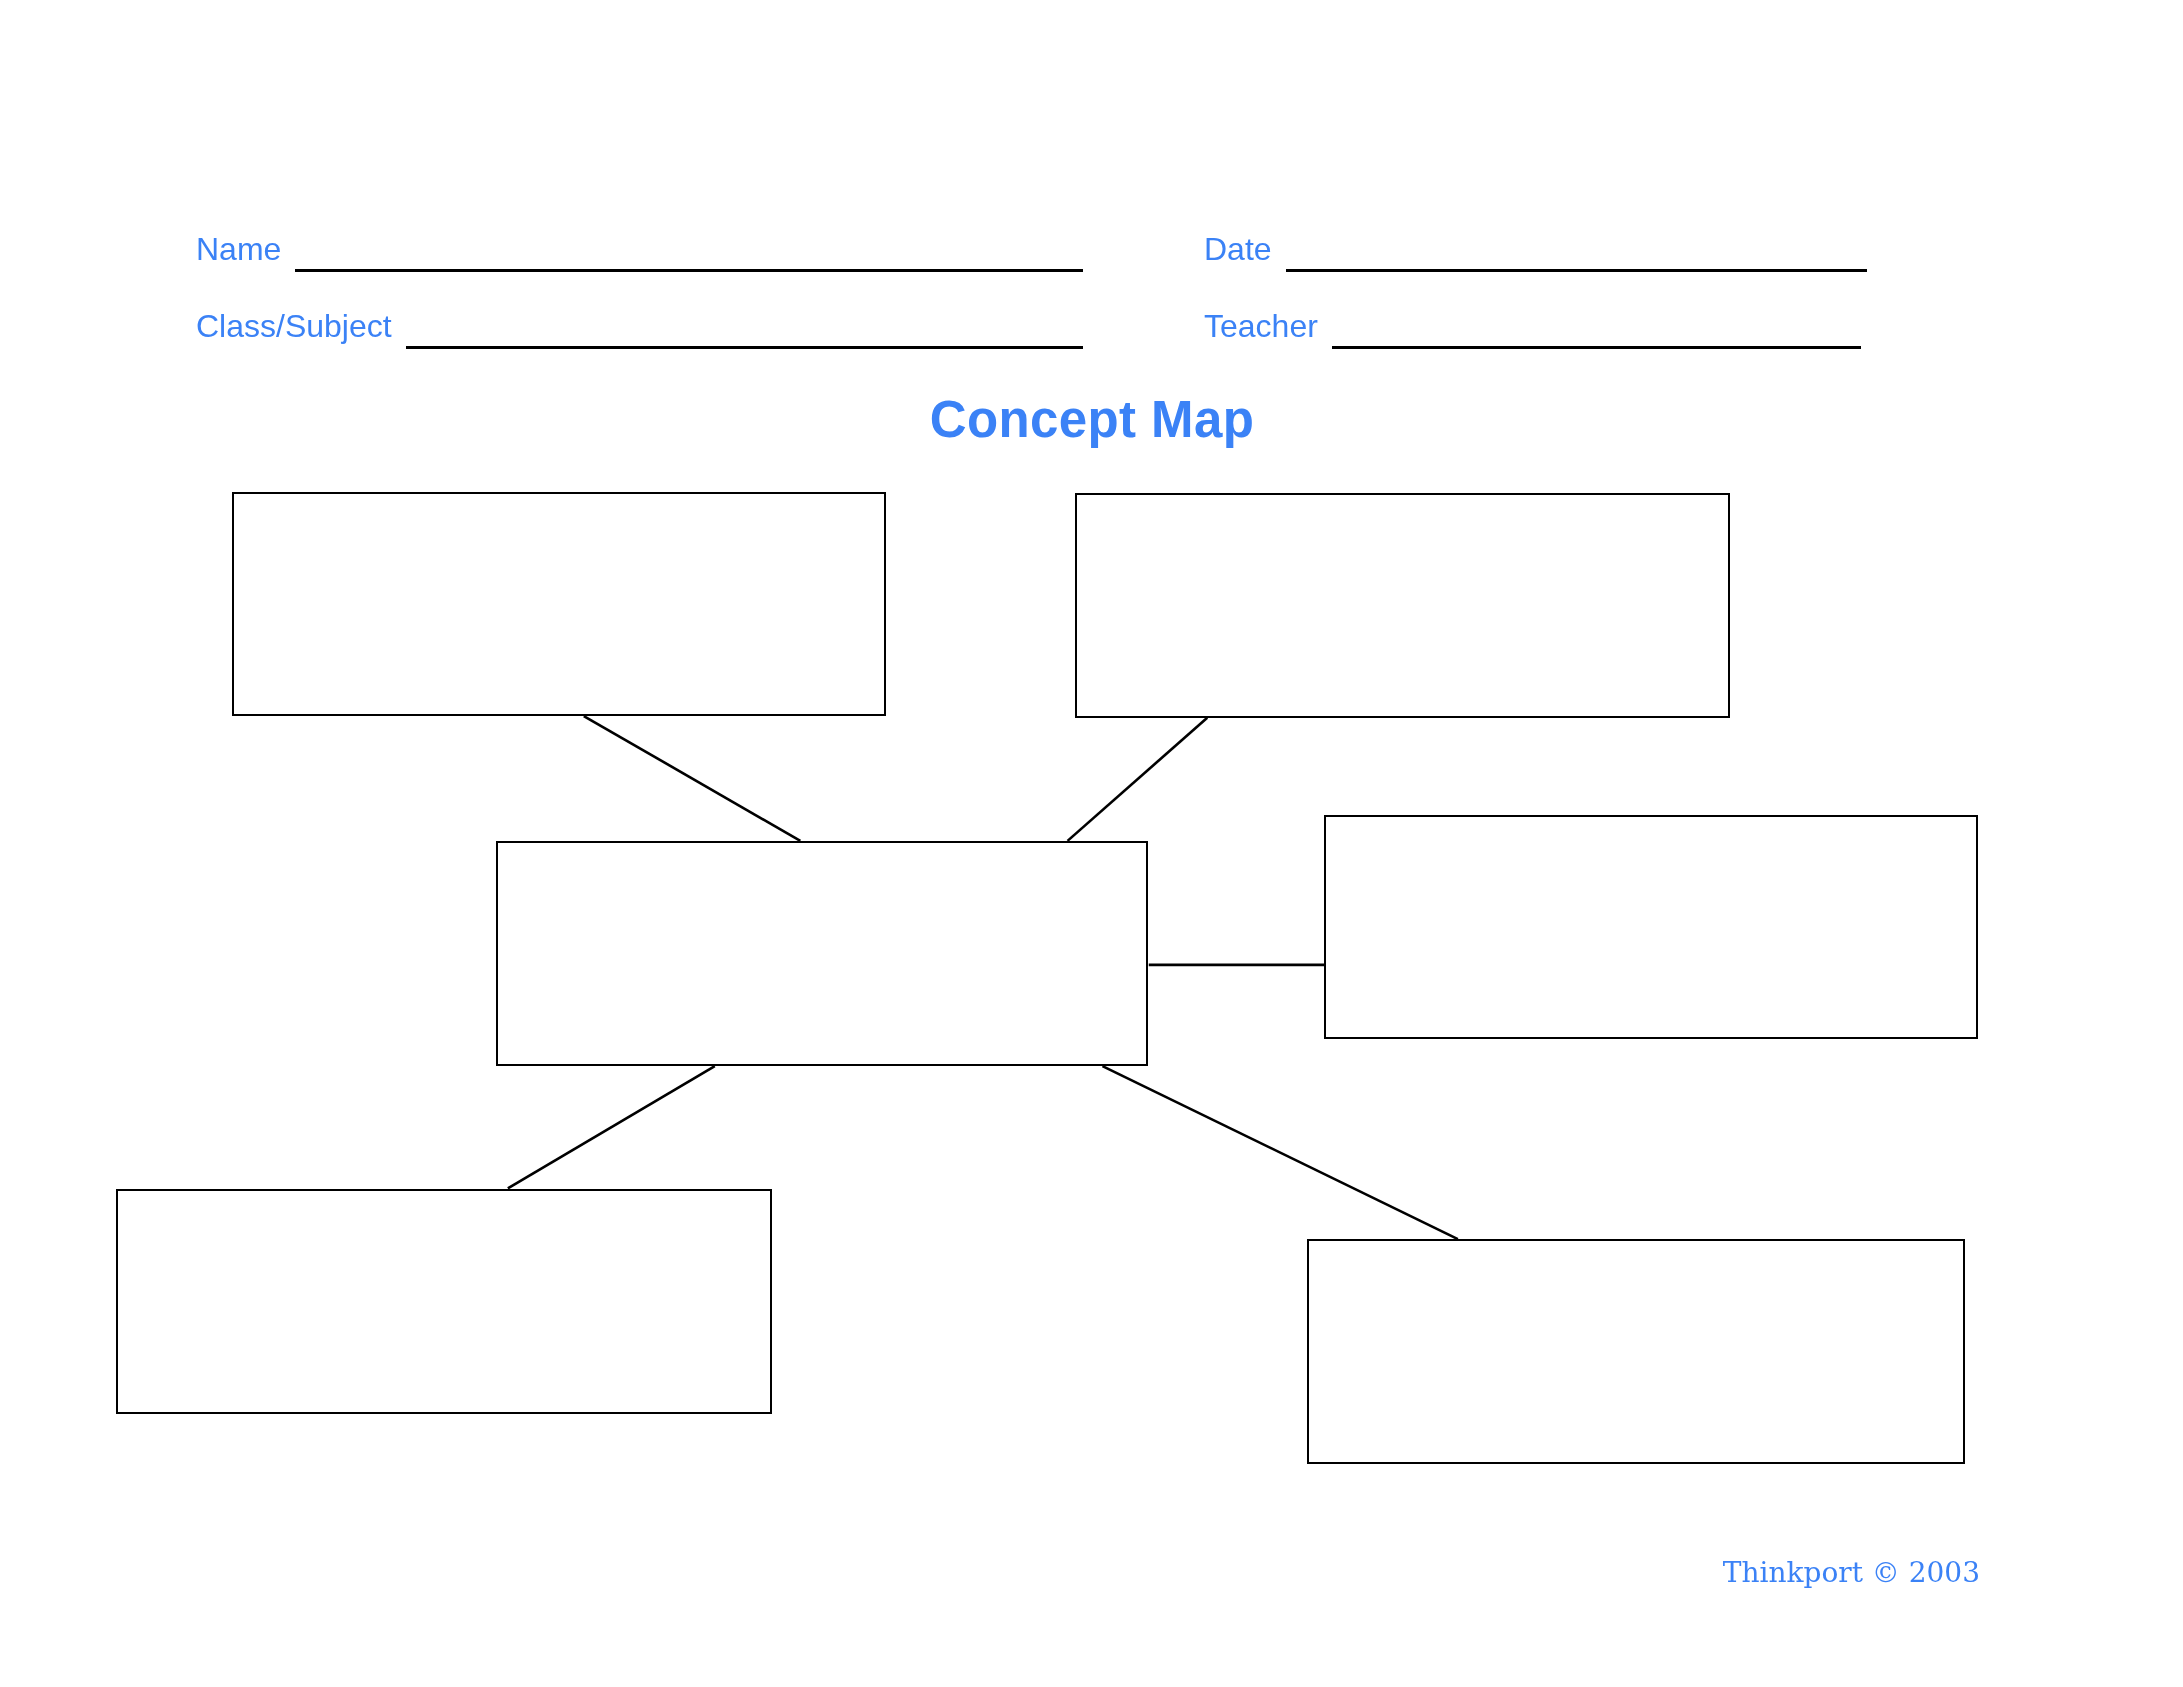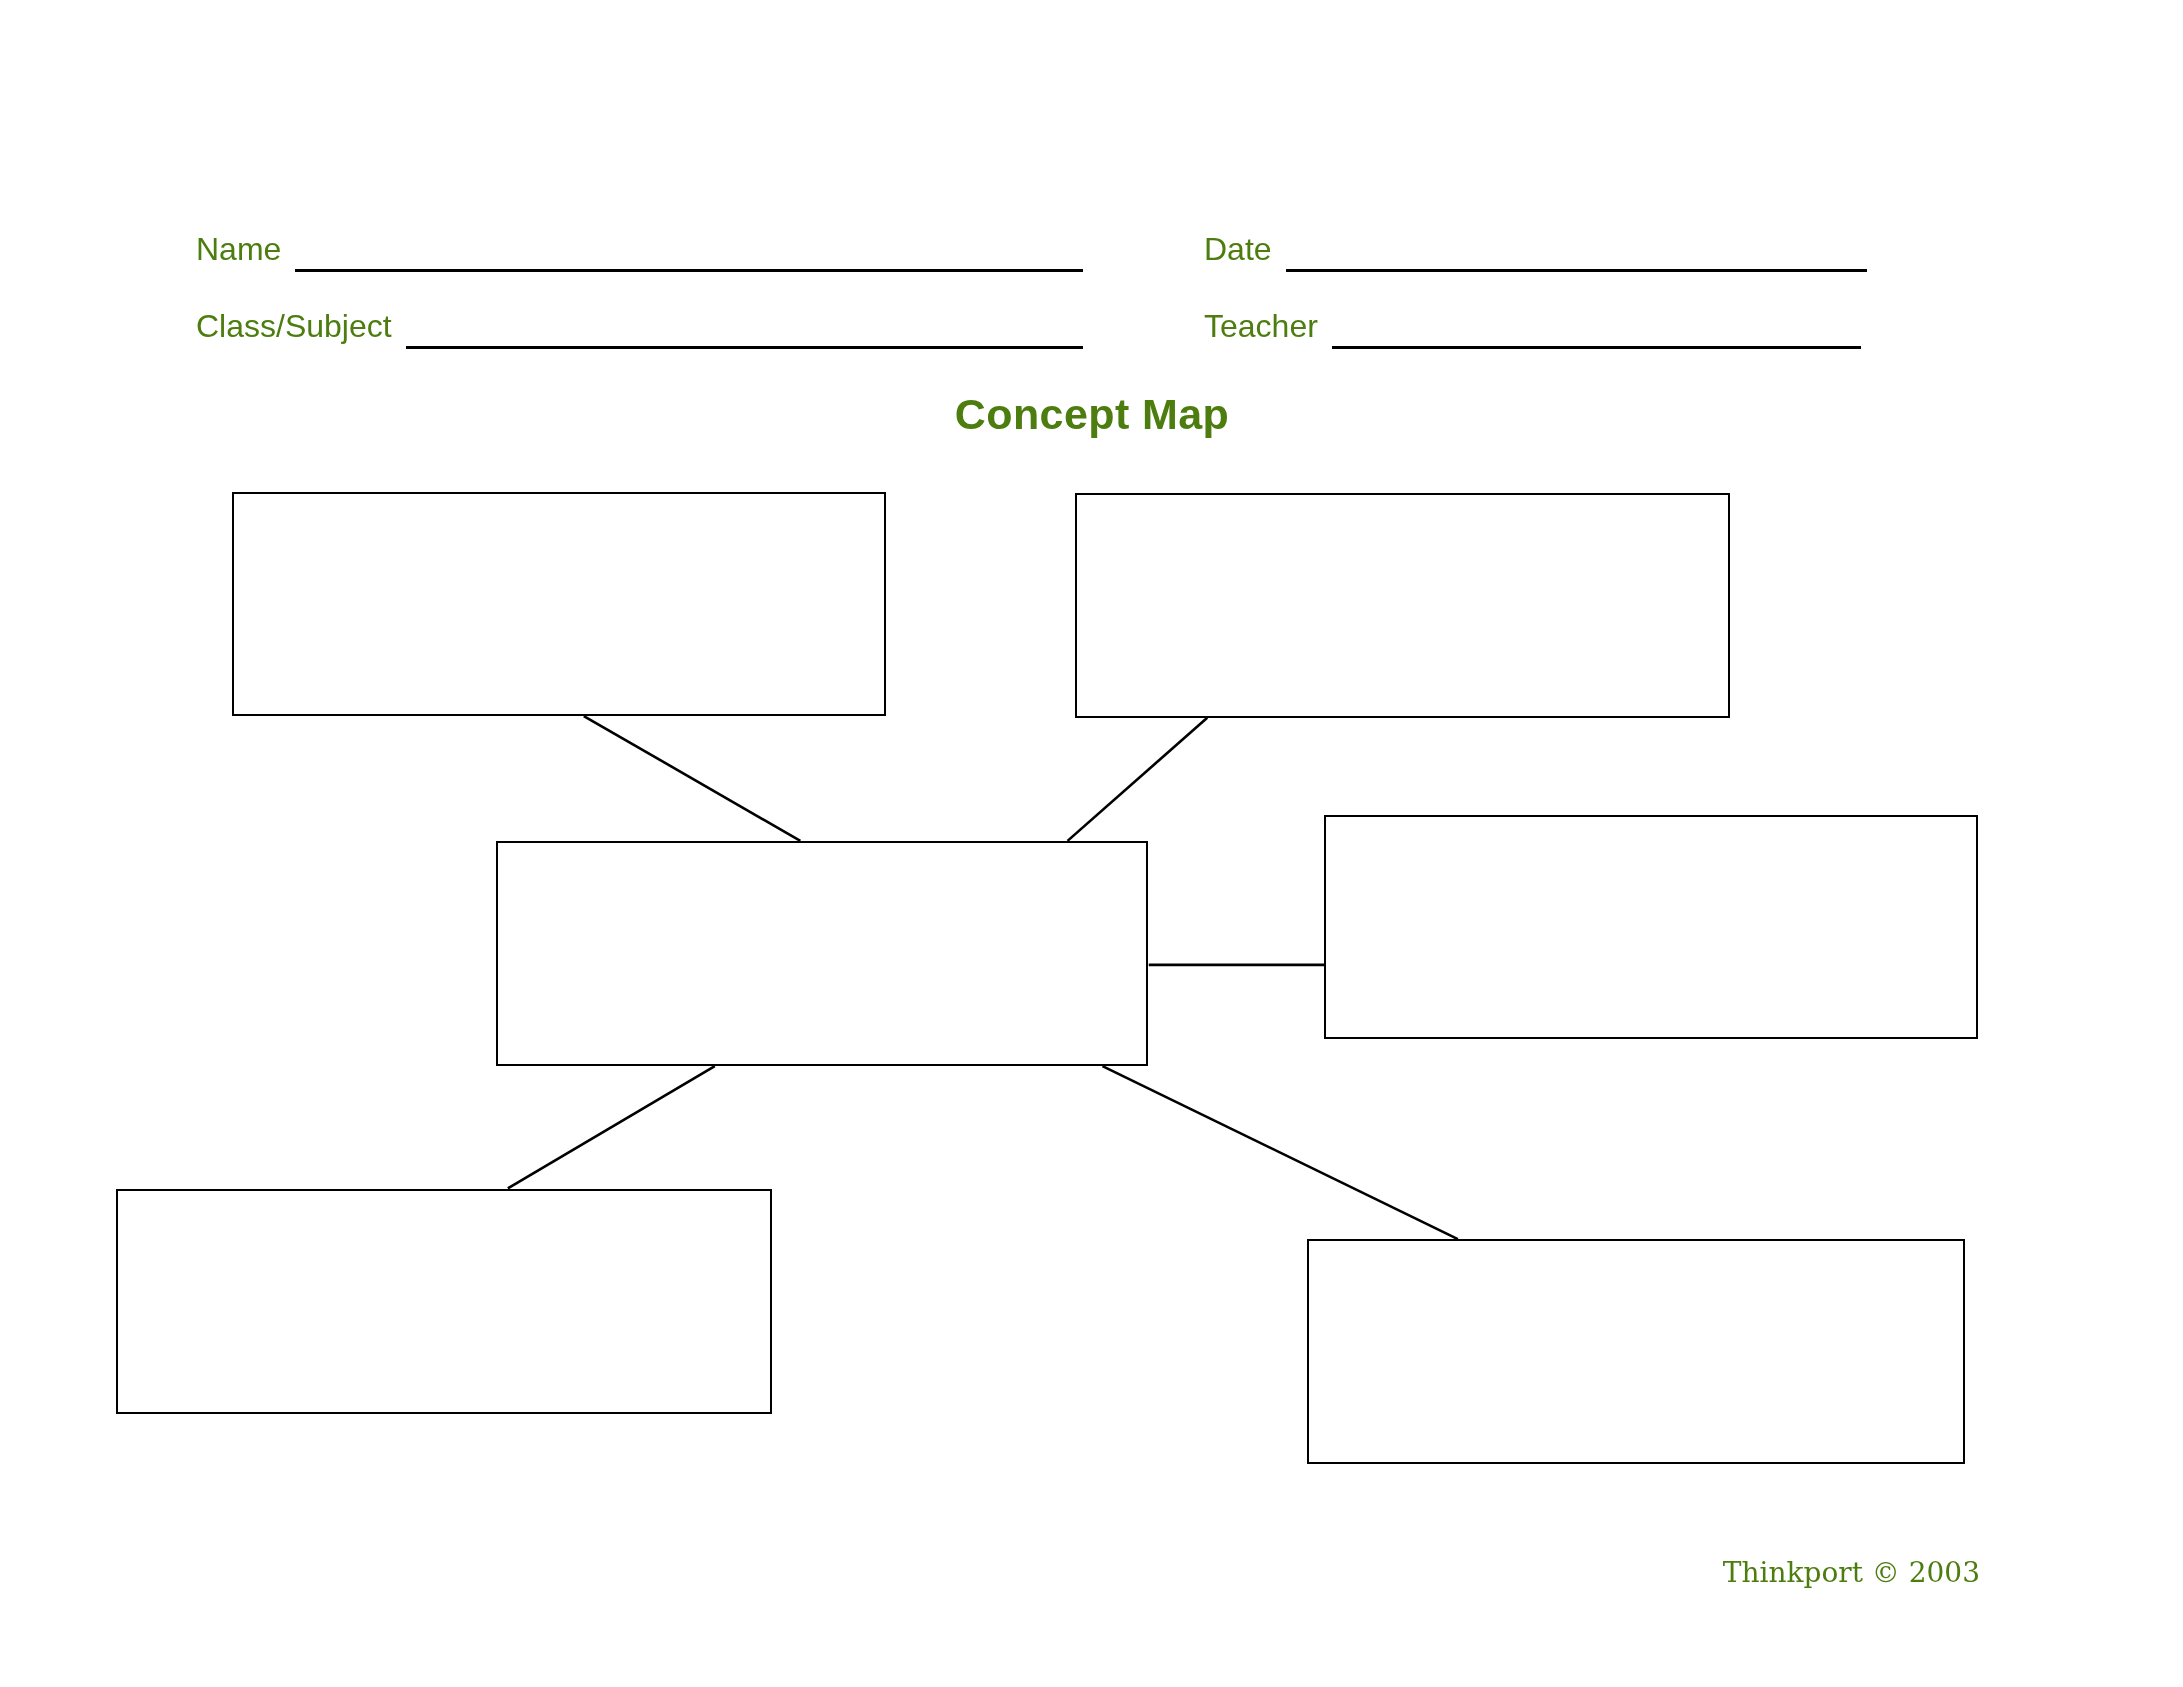--- a/index.html
+++ b/index.html
@@ -1,21 +1,21 @@
 <!DOCTYPE html>
 <html style="font-size:14px"><head>
 <meta charset="utf-8">
 <style>
   html, body { margin: 0; padding: 0; background: #ffffff; }
   .page {
     position: relative;
     width: 2184px;
     height: 1687px;
     background: #ffffff;
-    color: #4d7c0f;
+    color: #3b82f6;
     font-family: "Liberation Sans", sans-serif;
     overflow: hidden;
   }
 
   
   .field {
     position: absolute;
     display: flex;
     align-items: flex-end;
     height: 47px;
@@ -37,21 +37,21 @@
   .field-class-subject { left: 196px;  top: 302px; width: 887px; text-align: right; }
   .field-teacher       { left: 1204px; top: 302px; width: 657px; justify-content: space-between;  }
 
   
   .title {
     position: absolute;
     top: 390px;
     left: 0;
     width: 100%;
     text-align: center;
-    font-size: 43px;
+    font-size: 51px;
     font-weight: bold;
     letter-spacing: 0.4px;
   }
 
   
   .connectors {
     position: absolute;
     left: 0; top: 0;
     width: 2184px;
     height: 1687px;

